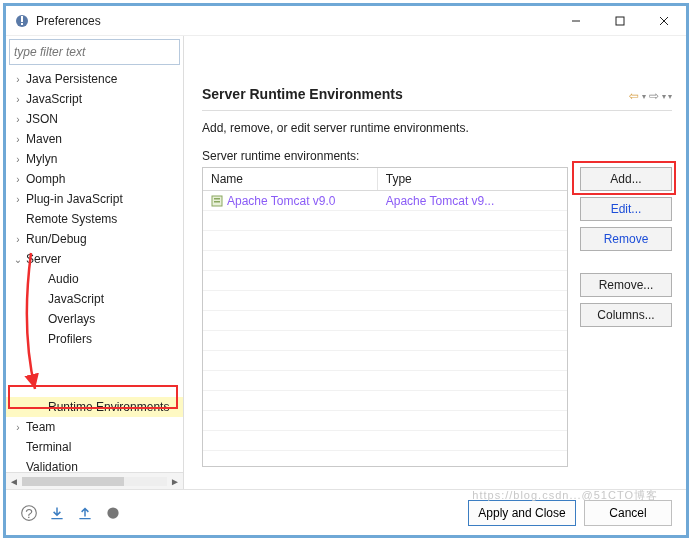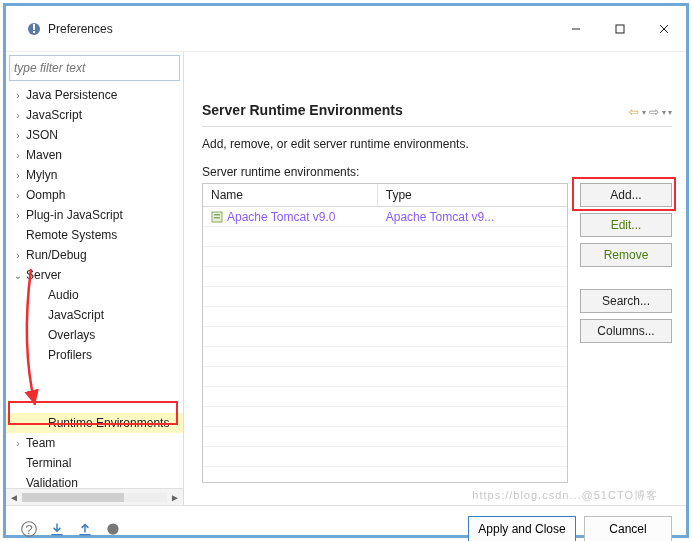--- a/index.html
+++ b/index.html
@@ -1,20 +1,20 @@
 <!DOCTYPE html>
 <html><head>
 <meta charset="utf-8">
 <style>
 * { box-sizing: border-box; margin: 0; padding: 0; font-family: "Segoe UI", Tahoma, sans-serif; font-size: 12px; }
 body { background: #fff; width: 692px; height: 541px; overflow: hidden; position: relative; }
 
 .frame { border: 3px solid #6fa8d6; width: 686px; height: 535px; position: absolute; left: 3px; top: 3px; background: #fff; }
 
-.titlebar { height: 46px; display: flex; align-items: center; padding-left: 20px; border-bottom: 1px solid #eee; }
+.titlebar { height: 30px; display: flex; align-items: center; padding-left: 8px; border-bottom: 1px solid #eee; }
 .titlebar .app-icon { width: 16px; height: 16px; margin-right: 6px; display: inline-flex; }
 .titlebar .title { flex: 1; font-size: 12px; color: #222; }
 .titlebar .win-btns { display: flex; }
 .titlebar .win-btn { width: 44px; height: 30px; display: flex; align-items: center; justify-content: center; color: #333; }
 
 .body { display: flex; height: 453px; }
 
 .sidebar { width: 178px; border-right: 1px solid #ddd; display: flex; flex-direction: column; position: relative; }
 .filter { margin: 3px 3px 2px 3px; }
 .filter input { width: 100%; height: 22px; border: 1px solid #b7c9dd; padding: 12px 4px; color: #777; font-style: italic; font-size: 12px; outline: none; }
@@ -55,21 +55,21 @@
 .table-body { }
 .table-row { display: flex; height: 20px; align-items: center; border-bottom: 1px solid #f1f1f1; }
 .table-row .cell { padding: 0 8px; font-size: 12px; color: #8b5cf6; overflow: hidden; text-overflow: ellipsis; white-space: nowrap; }
 .table-row .cell.name { flex: 0 0 48%; display: flex; align-items: center; gap: 4px; }
 .table-row .cell.type { flex: 1; }
 .srv-icon { width: 12px; height: 12px; display: inline-block; }
 .grid-row { height: 20px; border-bottom: 1px solid #f1f1f1; }
 
 .btn-col { width: 92px; display: flex; flex-direction: column; gap: 6px; position: relative; }
 .btn { height: 24px; border: 1px solid #b0b0b0; background: #f3f3f3; color: #222; font-size: 12px; cursor: default; }
-.btn.disabled { color: #4d7c0f; }
+.btn.disabled { color: #1d4ed8; }
 .gap { height: 10px; }
 
 .footer { height: 46px; border-top: 1px solid #e2e2e2; display: flex; align-items: center; padding: 0 14px; }
 .footer .ficons { display: flex; gap: 10px; align-items: center; }
 .footer .ficon { width: 18px; height: 18px; display: inline-flex; align-items: center; justify-content: center; }
 .footer .spacer { flex: 1; }
 .footer .fbtn { height: 26px; min-width: 108px; border: 1px solid #9fb9d4; background: #fcfcfc; margin-left: 8px; font-size: 12px; text-align: center; }
 .footer .fbtn.primary { border: 1px solid #3b7dc2; }
 .footer .fbtn.cancel { min-width: 88px; border: 1px solid #bfbfbf; }
 
@@ -252,21 +252,21 @@
               <div class="grid-row"></div>
               <div class="grid-row"></div>
             </div>
         </div>
         <div class="btn-col">
           <div class="red-box" style="left:-8px; top:-6px; width:104px; height:34px;"></div>
           <button class="btn">Add...</button>
           <button class="btn disabled">Edit...</button>
           <button class="btn disabled">Remove</button>
           <div class="gap"></div>
-          <button class="btn">Search...</button>
+          <button class="btn">Remove...</button>
           <button class="btn">Columns...</button>
         </div>
       </div>
     </div>
   </div>
 
   <div class="footer">
     <div class="ficons">
       <span class="ficon">
           <svg viewBox="0 0 16 16">

